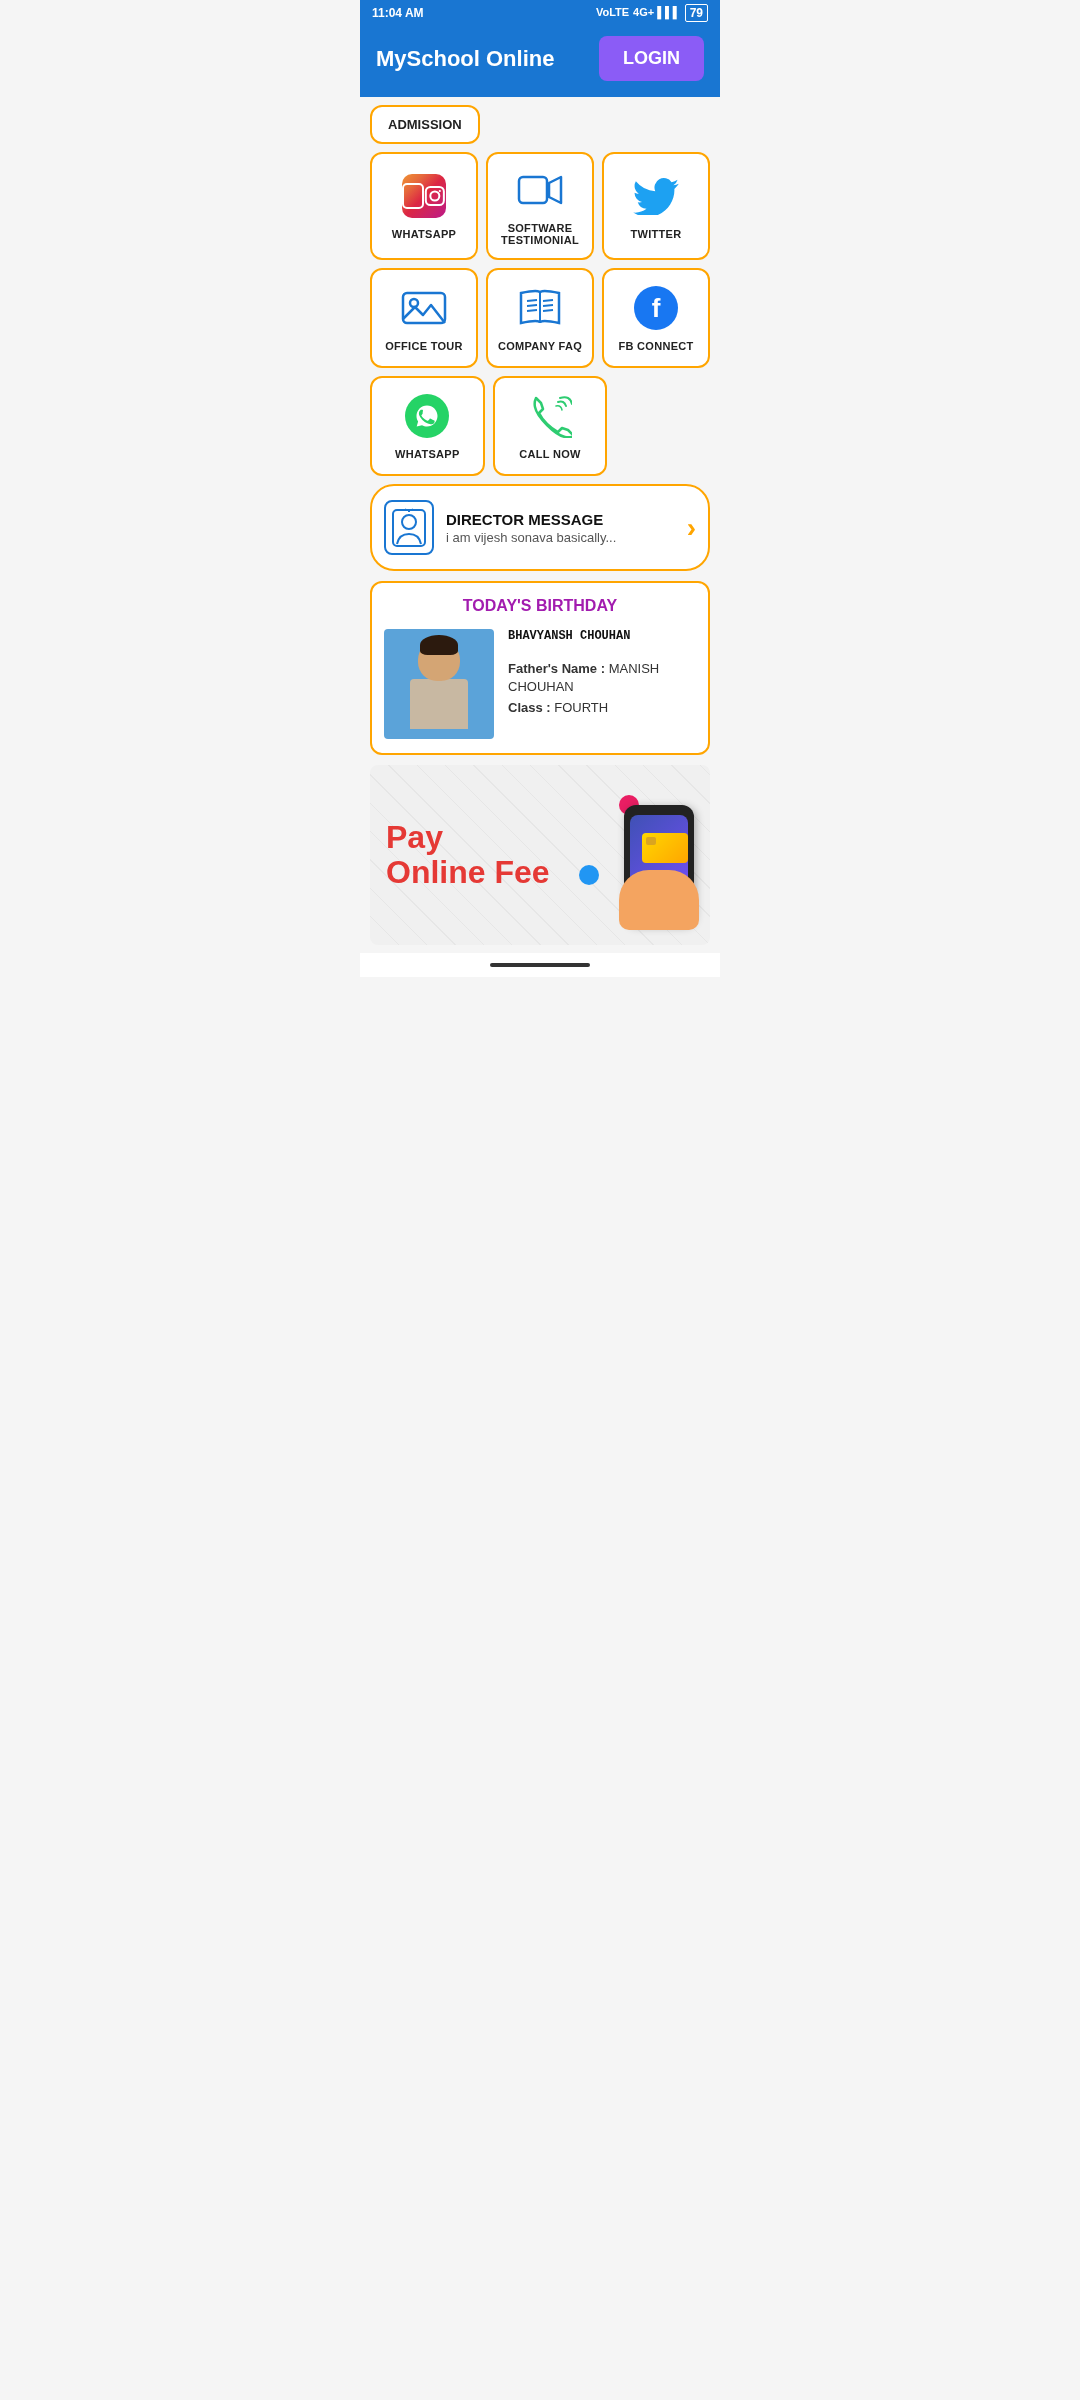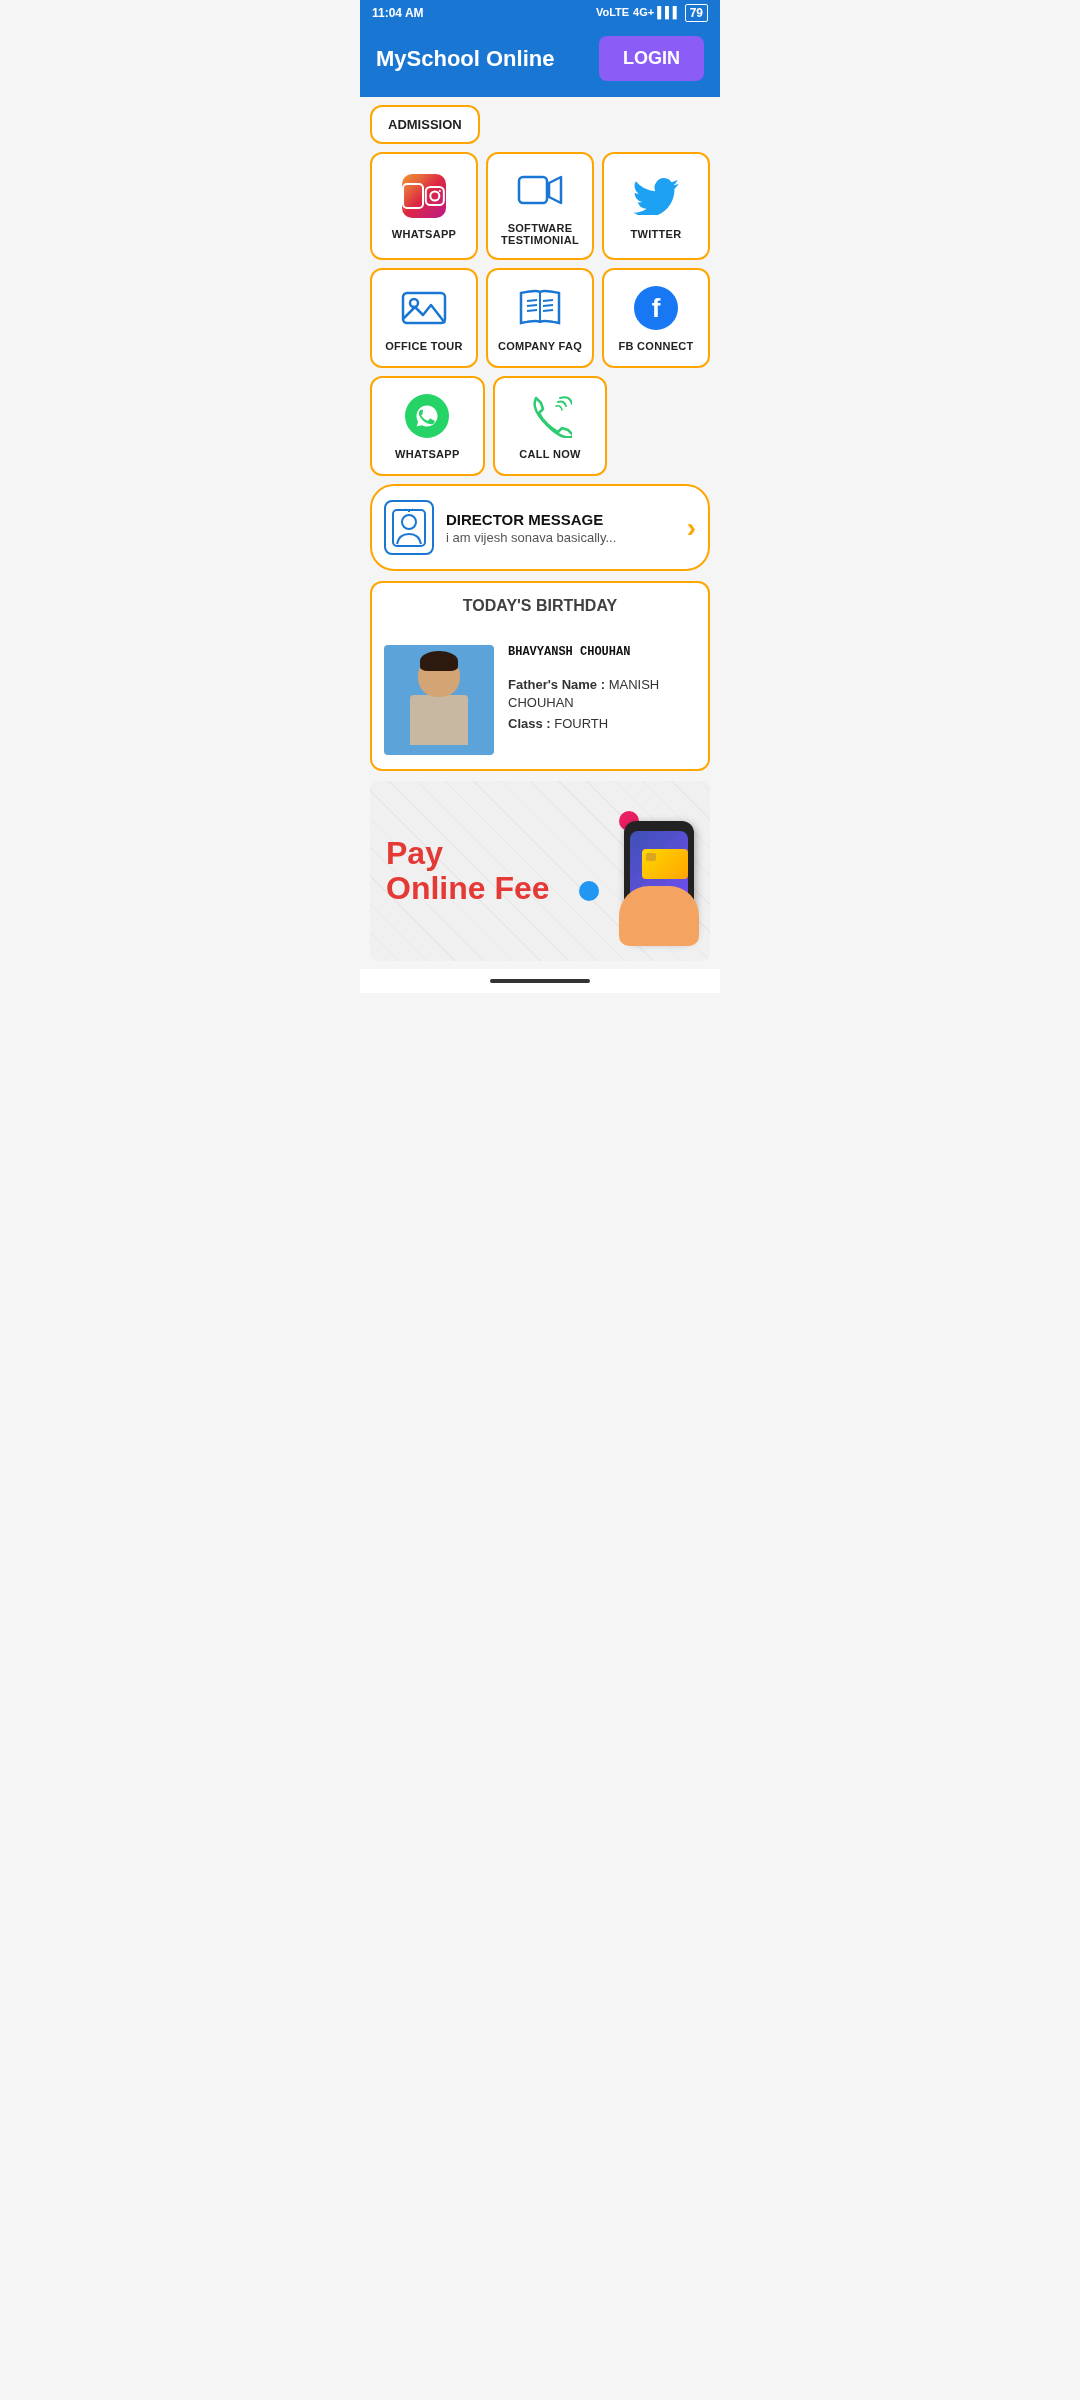--- a/index.html
+++ b/index.html
@@ -219,23 +219,23 @@
     .birthday-card {
       background: white;
       border: 2px solid #FFA500;
       border-radius: 12px;
       padding: 14px 12px;
       margin-bottom: 10px;
     }
     .birthday-title {
       font-size: 16px;
       font-weight: bold;
-      color: #404040;
+      color: #a21caf;
       text-align: center;
-      margin-bottom: 30px;
+      margin-bottom: 14px;
     }
     .birthday-content {
       display: flex;
       align-items: flex-start;
       gap: 14px;
     }
     .birthday-photo {
       width: 110px;
       height: 110px;
       background: #5BA3D9;

